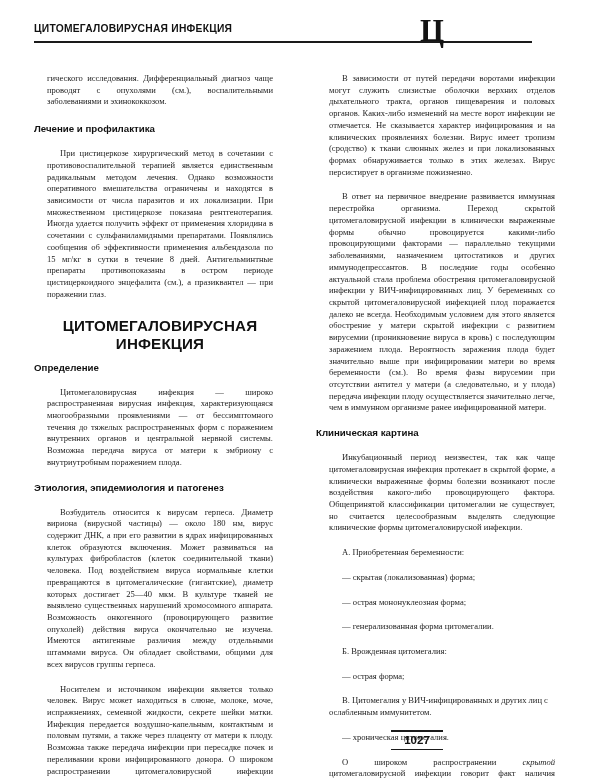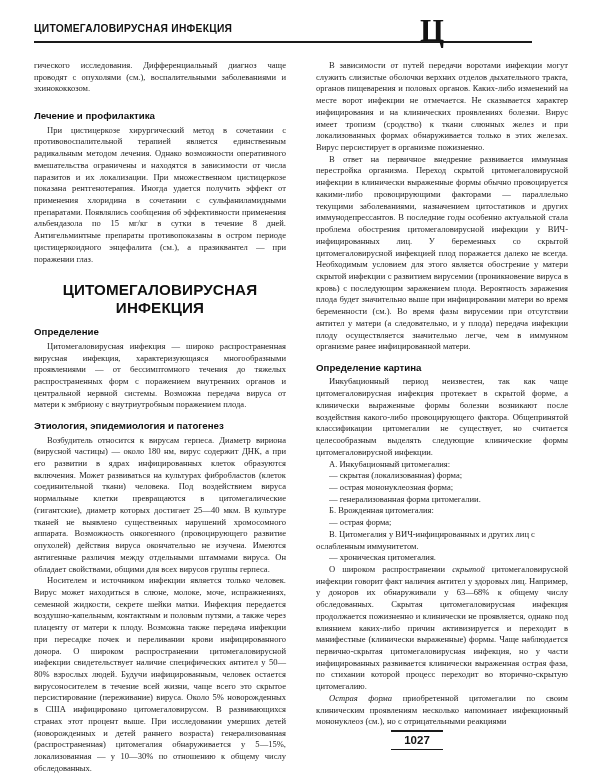--- a/index.html
+++ b/index.html
@@ -78,21 +78,21 @@
   }
   .col {
     position: absolute;
     top: 0;
     width: 252px;
   }
   .col-left  { left: 0px; }
   .col-right { left: 282px; }
 
   p, .h2, .h3, .h4, .lst {
-    margin: 0;
+    margin: 13px;
   }
 
   p.body {
     font-size: 8.55px;
     line-height: 11.72px;
     text-align: justify;
     text-indent: 13px;
     hyphens: auto;
     -webkit-hyphens: auto;
     word-spacing: 0.1px;
@@ -198,25 +198,25 @@
 
       <p class="body">Носителем и источником инфекции является только человек. Вирус может находиться в слюне, молоке, моче, испражнениях, семенной жидкости, секрете шейки матки. Инфекция передается воздушно-капельным, контактным и половым путями, а также через плаценту от матери к плоду. Возможна также передача инфекции при пересадке почек и переливании крови инфицированного донора. О широком распространении цитомегаловирусной инфекции свидетельствует наличие специфических антител у 50—80% взрослых людей. Будучи инфицированным, человек остается вирусоносителем в течение всей жизни, чаще всего это скрытое персистирование (переживание) вируса. Около 5% новорожденных в США инфицировано цитомегаловирусом. В развивающихся странах этот процент выше. При исследовании умерших детей (новорожденных и детей раннего возраста) генерализованная (распространенная) цитомегалия обнаруживается у 5—15%, локализованная — у 10—30% по отношению к общему числу обследованных.</p>
     </div>
 
     <div class="col col-right">
 
       <p class="body">В зависимости от путей передачи воротами инфекции могут служить слизистые оболочки верхних отделов дыхательного тракта, органов пищеварения и половых органов. Каких-либо изменений на месте ворот инфекции не отмечается. Не сказывается характер инфицирования и на клинических проявлениях болезни. Вирус имеет тропизм (сродство) к ткани слюнных желез и при локализованных формах обнаруживается только в этих железах. Вирус персистирует в организме пожизненно.</p>
 
       <p class="body">В ответ на первичное внедрение развивается иммунная перестройка организма. Переход скрытой цитомегаловирусной инфекции в клинически выраженные формы обычно провоцируется какими-либо провоцирующими факторами — параллельно текущими заболеваниями, назначением цитостатиков и других иммунодепрессантов. В последние годы особенно актуальной стала проблема обострения цитомегаловирусной инфекции у ВИЧ-инфицированных лиц. У беременных со скрытой цитомегаловирусной инфекцией плод поражается далеко не всегда. Необходимым условием для этого является обострение у матери скрытой инфекции с развитием вирусемии (проникновение вируса в кровь) с последующим заражением плода. Вероятность заражения плода будет значительно выше при инфицировании матери во время беременности (см.). Во время фазы вирусемии при отсутствии антител у матери (а следовательно, и у плода) передача инфекции плоду осуществляется значительно легче, чем в иммунном организме ранее инфицированной матери.</p>
 
-      <div class="h2">Определение картина</div>
+      <div class="h2">Клиническая картина</div>
 
       <p class="body">Инкубационный период неизвестен, так как чаще цитомегаловирусная инфекция протекает в скрытой форме, а клинически выраженные формы болезни возникают после воздействия какого-либо провоцирующего фактора. Общепринятой классификации цитомегалии не существует, но считается целесообразным выделять следующие клинические формы цитомегаловирусной инфекции.</p>
 
-      <div class="lst">А. Инкубационный цитомегалия:</div>
+      <div class="lst">А. Приобретенная беременности:</div>
       <div class="lst dash">— скрытая (локализованная) форма;</div>
       <div class="lst dash">— острая мононуклеозная форма;</div>
       <div class="lst dash">— генерализованная форма цитомегалии.</div>
       <div class="lst">Б. Врожденная цитомегалия:</div>
       <div class="lst dash">— острая форма;</div>
       <div class="lst">В. Цитомегалия у ВИЧ-инфицированных и других лиц с ослабленным иммунитетом.</div>
       <div class="lst dash">— хроническая цитомегалия.</div>
 
 
       <p class="body"><span>О широком распространении </span><em class="it">скрытой</em><span> цитомегаловирусной инфекции говорит факт наличия антител у здоровых лиц. Например, у доноров их обнаруживали у 63—68% к общему числу обследованных. Скрытая цитомегаловирусная инфекция продолжается пожизненно и клинически не проявляется, однако под влиянием каких-либо причин активизируется и переходит в манифестные (клинически выраженные) формы. Чаще наблюдается первично-скрытая цитомегаловирусная инфекция, но у части инфицированных развивается клинически выраженная острая фаза, по стихании которой процесс переходит во вторично-скрытую цитомегалию.</span></p>

